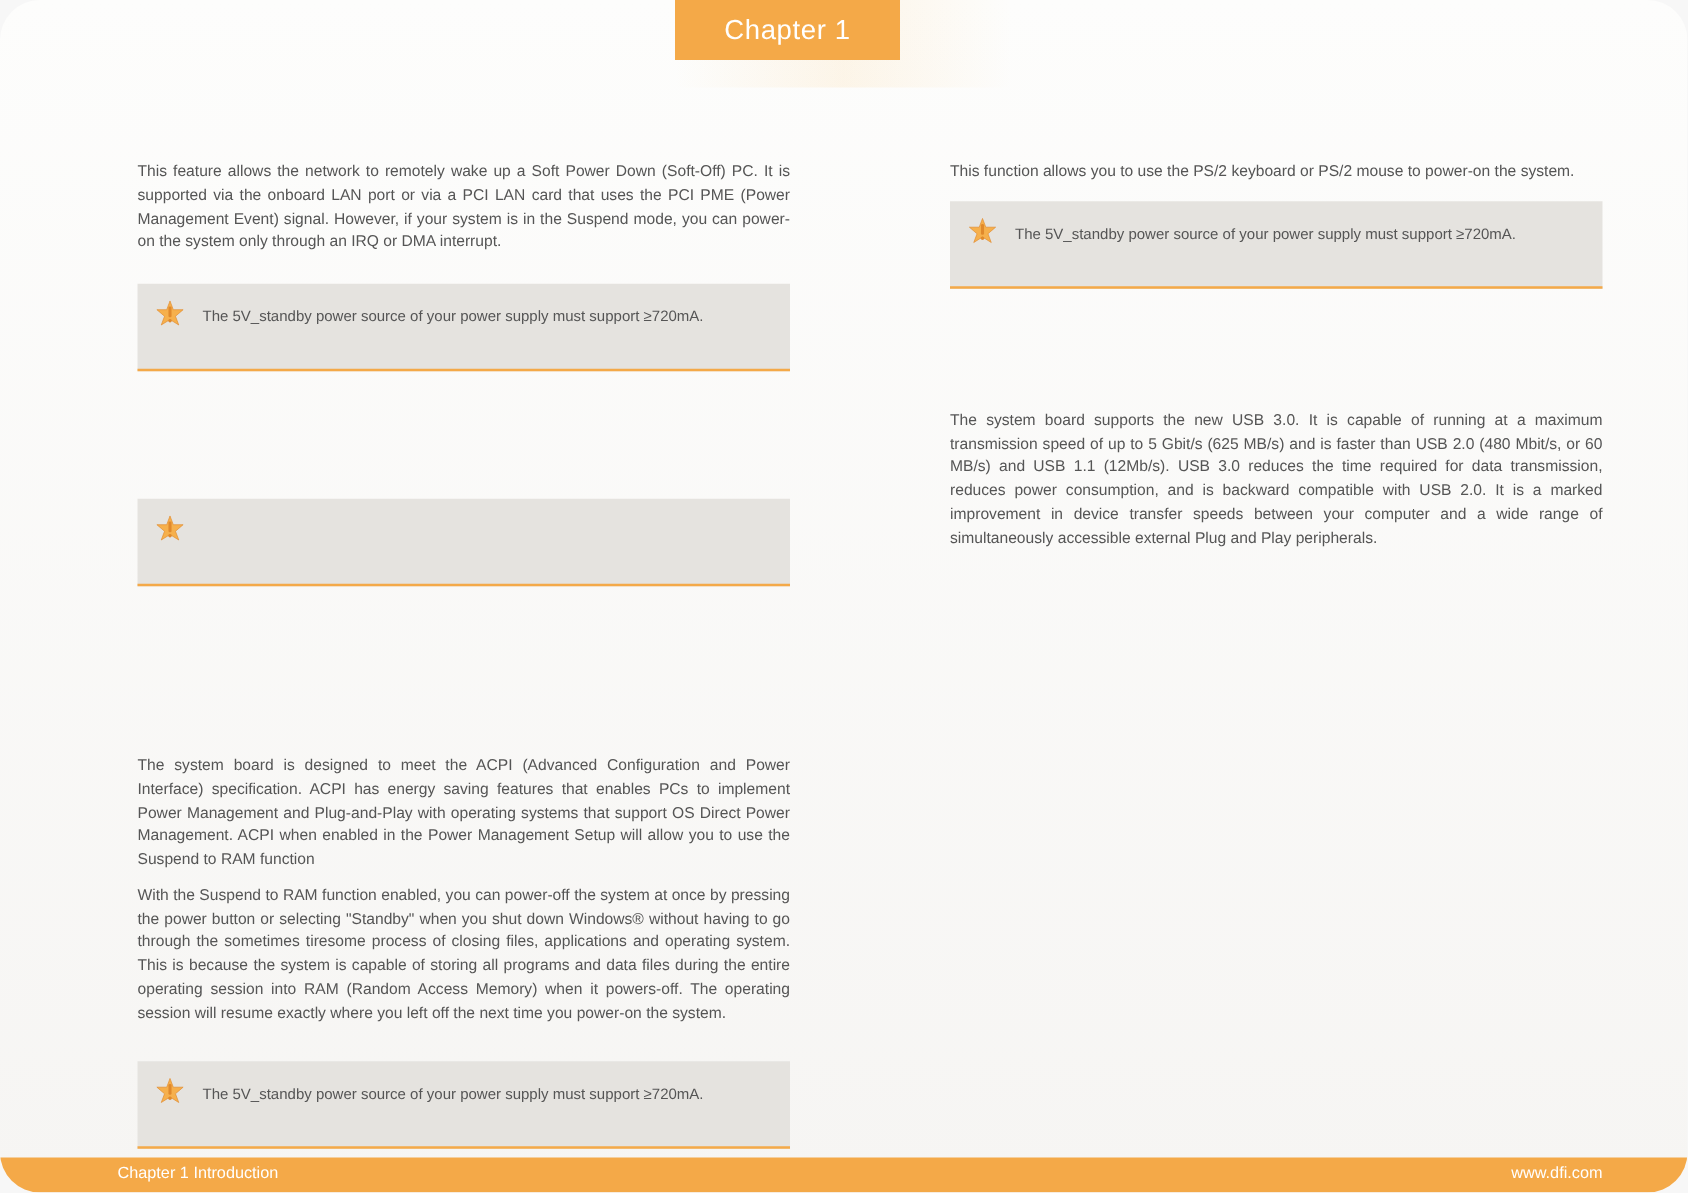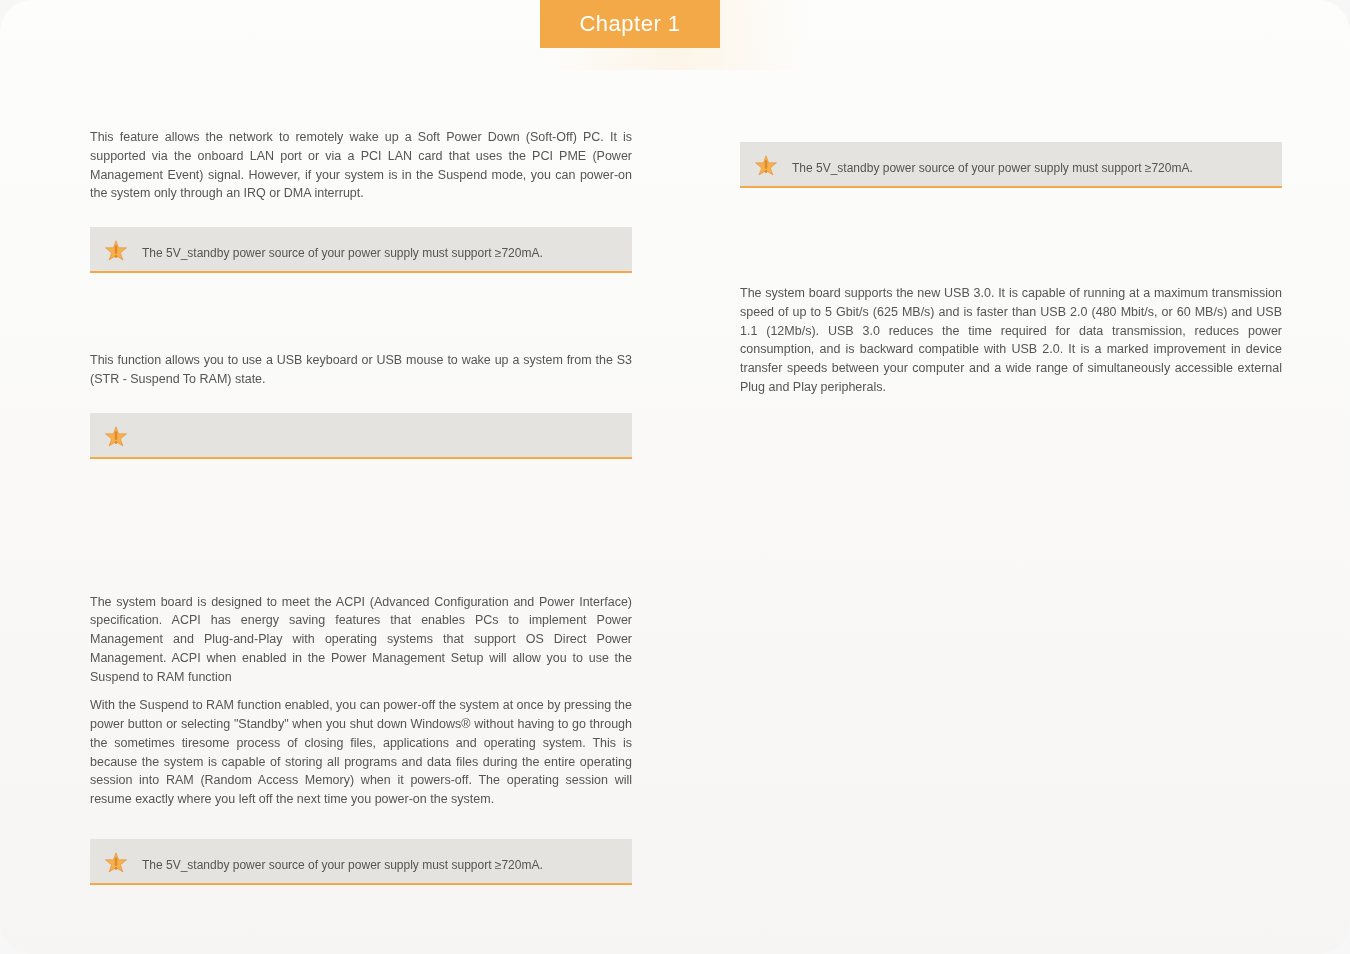--- a/index.html
+++ b/index.html
@@ -30,34 +30,34 @@
   
   .columns {
     position: absolute;
     top: 128px;
     left: 90px;
     right: 68px;
     bottom: 60px;
     display: flex;
     gap: 108px;
   }
-  .col { flex: 1 1 0; min-width: 0; }
+  .col { flex: 1 1 0; min-width: 0; margin-left: 20px; }
   .col p.body {
     font-size: 12.5px;
     line-height: 1.5;
     color: #555;
     margin-bottom: 10px;
     text-align: justify;
   }
   .mid-gap { height: 70px; }
   
   .important {
     background: #e5e3df;
     border-bottom: 2px solid #f4a948;
-    padding: 12px 18px 4px 12px;
+    padding: 12px 18px 28px 12px;
     display: flex;
     align-items: center;
     gap: 12px;
     margin-top: 24px;
     margin-bottom: 8px;
   }
   .important .icon {
     width: 28px;
     height: 28px;
     flex-shrink: 0;
@@ -101,21 +101,20 @@
             <polygon points="16,2 19,10 28,10 21,16 24,24 16,19 8,24 11,16 4,10 13,10" fill="#f6b04c" stroke="#e0892c" stroke-width="0.6"></polygon>
             <rect x="14.6" y="7" width="2.8" height="10" rx="1.2" fill="#e0892c"></rect>
             <circle cx="16" cy="20" r="1.6" fill="#e0892c"></circle>
           </svg>
         </span>
         <span class="msg">The 5V_standby power source of your power supply must support ≥720mA.</span>
       </div>
 
       <div class="mid-gap"></div>
 
-      <p class="body">This function allows you to use a USB keyboard or USB mouse to wake up a system from the S3 (STR - Suspend To RAM) state.</p>
 
       <div class="important">
         <span class="icon">
           <svg viewBox="0 0 32 32">
             <polygon points="16,2 19,10 28,10 21,16 24,24 16,19 8,24 11,16 4,10 13,10" fill="#f6b04c" stroke="#e0892c" stroke-width="0.6"></polygon>
             <rect x="14.6" y="7" width="2.8" height="10" rx="1.2" fill="#e0892c"></rect>
             <circle cx="16" cy="20" r="1.6" fill="#e0892c"></circle>
           </svg>
         </span>
       </div>
@@ -134,20 +133,21 @@
             <polygon points="16,2 19,10 28,10 21,16 24,24 16,19 8,24 11,16 4,10 13,10" fill="#f6b04c" stroke="#e0892c" stroke-width="0.6"></polygon>
             <rect x="14.6" y="7" width="2.8" height="10" rx="1.2" fill="#e0892c"></rect>
             <circle cx="16" cy="20" r="1.6" fill="#e0892c"></circle>
           </svg>
         </span>
         <span class="msg">The 5V_standby power source of your power supply must support ≥720mA.</span>
       </div>
     </div>
 
     <div class="col">
+      <p class="body">This function allows you to use the PS/2 keyboard or PS/2 mouse to power-on the system.</p>
 
       <div class="important" style="margin-top:14px;">
         <span class="icon">
           <svg viewBox="0 0 32 32">
             <polygon points="16,2 19,10 28,10 21,16 24,24 16,19 8,24 11,16 4,10 13,10" fill="#f6b04c" stroke="#e0892c" stroke-width="0.6"></polygon>
             <rect x="14.6" y="7" width="2.8" height="10" rx="1.2" fill="#e0892c"></rect>
             <circle cx="16" cy="20" r="1.6" fill="#e0892c"></circle>
           </svg>
         </span>
         <span class="msg">The 5V_standby power source of your power supply must support ≥720mA.</span>
@@ -155,13 +155,17 @@
 
       <div style="height:48px;"></div>
 
 
       <div style="height:40px;"></div>
 
       <p class="body">The system board supports the new USB 3.0. It is capable of running at a maximum transmission speed of up to 5 Gbit/s (625 MB/s) and is faster than USB 2.0 (480 Mbit/s, or 60 MB/s) and USB 1.1 (12Mb/s). USB 3.0 reduces the time required for data transmission, reduces power consumption, and is backward compatible with USB 2.0. It is  a marked  improvement  in  device  transfer  speeds  between  your  computer  and  a wide range of simultaneously accessible external Plug and Play peripherals.</p>
     </div>
   </div>
 
+  <div class="footer">
+    <span class="left">Chapter 1 Introduction</span>
+    <span class="right">www.dfi.com</span>
+  </div>
 </div>
 
 </body></html>

